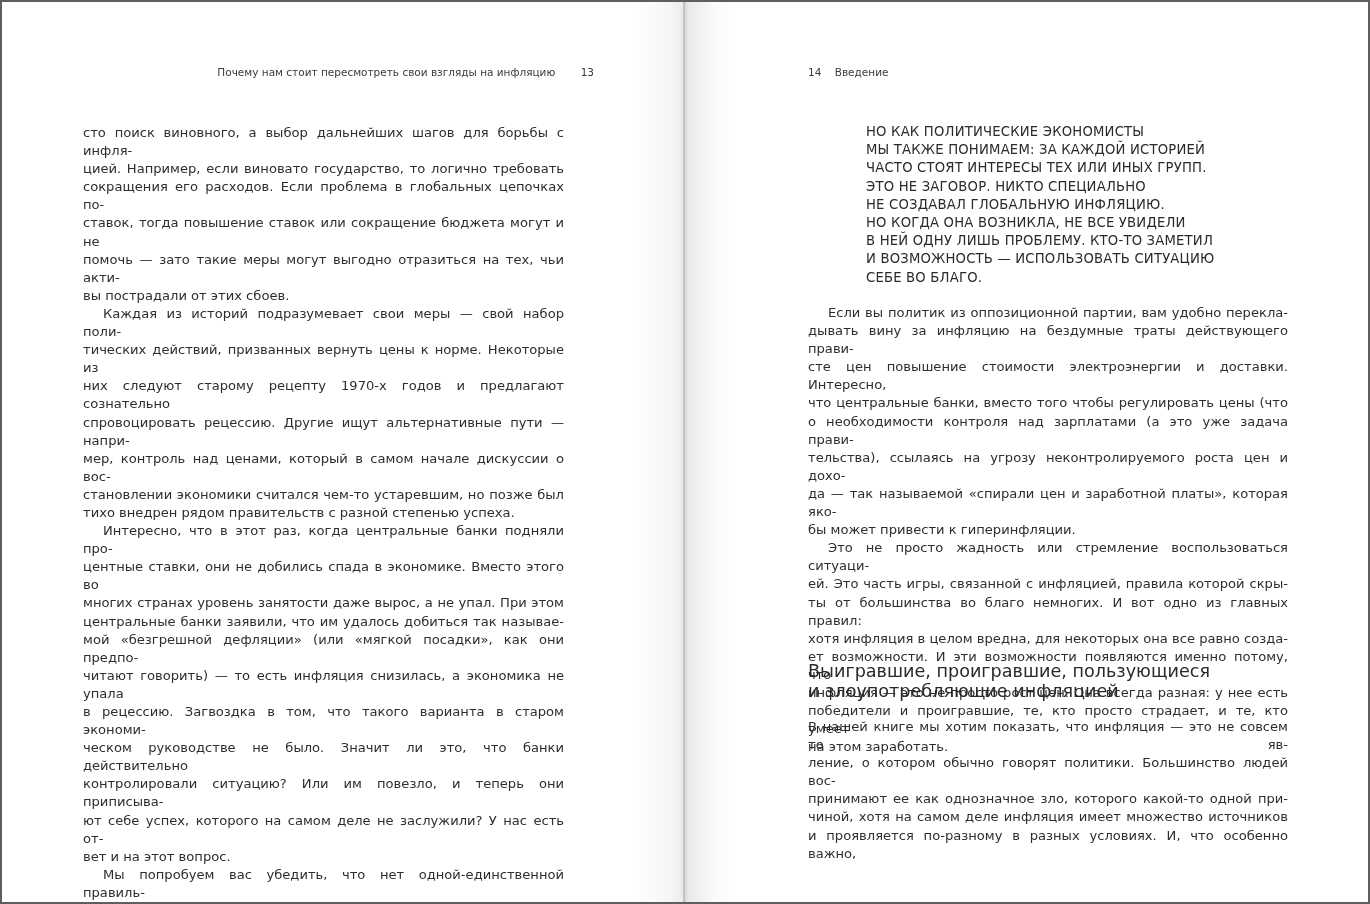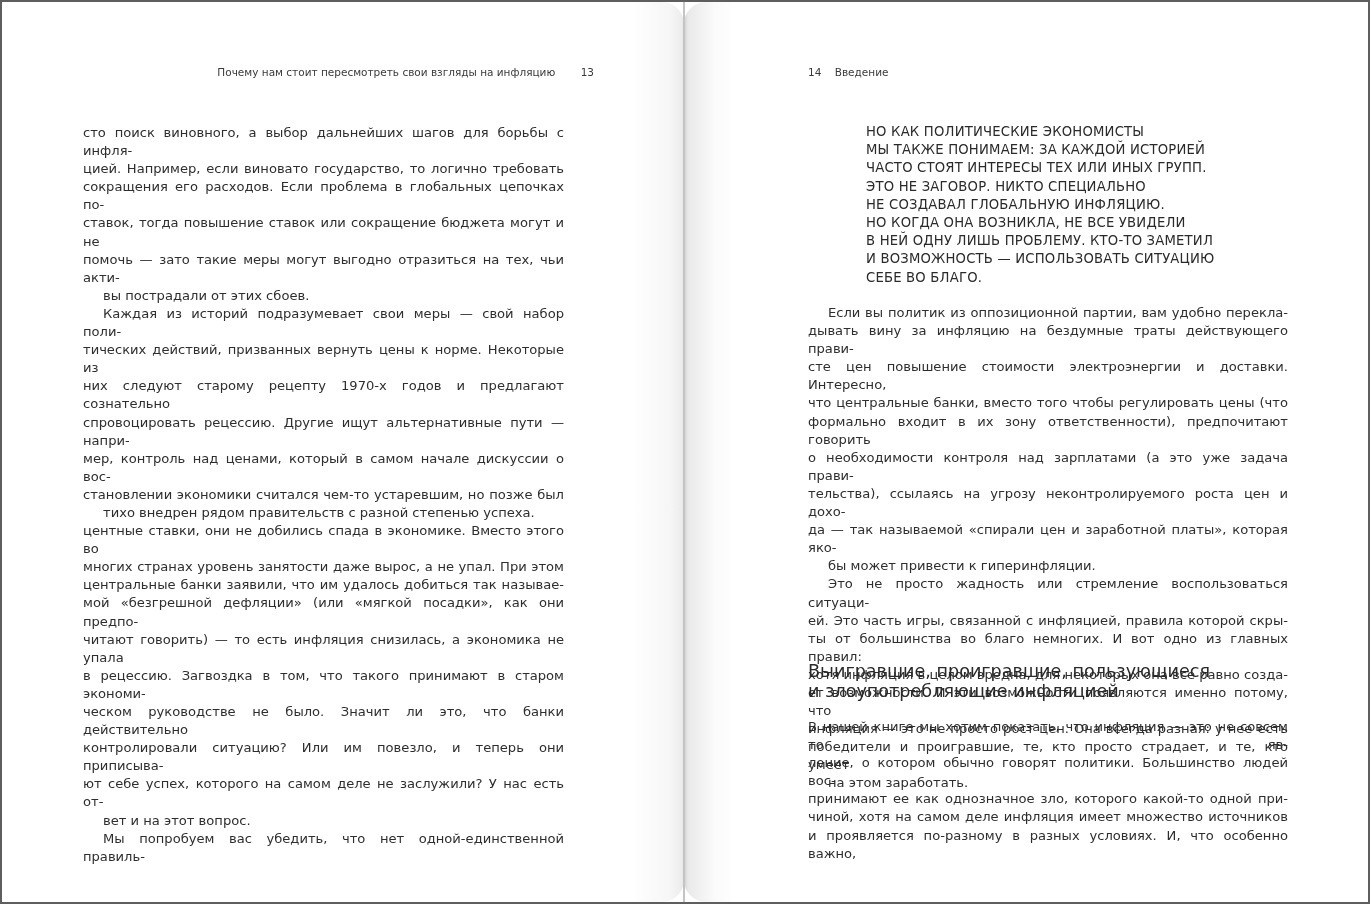--- a/index.html
+++ b/index.html
@@ -22,21 +22,20 @@
       width: 1366px;
       height: 900px;
       background: #ffffff;
       overflow: hidden;
     }
     .page {
       position: absolute;
       top: 0;
       height: 900px;
       background: #ffffff;
-      border-radius: 22px;
     }
     .page-left {
       left: 0;
       width: 682px;
       background: linear-gradient(to right, #ffffff 0px, #ffffff 630px, #f6f6f6 668px, #ececec 680px, #dcdcdc 682px);
     }
     .page-right {
       left: 682px;
       width: 684px;
       background: linear-gradient(to right, #cfcfcf 0px, #e9e9e9 4px, #f1f1f1 16px, #fafafa 30px, #ffffff 50px);
@@ -111,21 +110,21 @@
       position: absolute;
       left: 124px;
       top: 716px;
       width: 480px;
       font-size: 13.1px;
       line-height: 18.1px;
       color: #2e2e2e;
       text-align: justify;
     }
     .line { display: block; text-align: justify; text-align-last: justify; }
-    .line.last { text-align-last: left; margin-left: 20px; }
+    .line.last { text-align-last: left; }
   </style>
 </head>
 <body>
 
 <div class="spread">
 
   <div class="page page-left">
     <div class="running-head left">
       <span class="rh-title">Почему нам стоит пересмотреть свои взгляды на инфляцию</span>
       <span class="rh-num">13</span>
@@ -142,26 +141,27 @@
         <div>
           <span class="line" style="text-indent: 20px;">Каждая из историй подразумевает свои меры — свой набор поли-</span>
           <span class="line">тических действий, призванных вернуть цены к норме. Некоторые из</span>
           <span class="line">них следуют старому рецепту 1970-х годов и предлагают сознательно</span>
           <span class="line">спровоцировать рецессию. Другие ищут альтернативные пути — напри-</span>
           <span class="line">мер, контроль над ценами, который в самом начале дискуссии о вос-</span>
           <span class="line">становлении экономики считался чем-то устаревшим, но позже был</span>
           <span class="line last">тихо внедрен рядом правительств с разной степенью успеха.</span>
         </div>
         <div>
+          <span class="line" style="text-indent: 20px;">Интересно, что в этот раз, когда центральные банки подняли про-</span>
           <span class="line">центные ставки, они не добились спада в экономике. Вместо этого во</span>
           <span class="line">многих странах уровень занятости даже вырос, а не упал. При этом</span>
           <span class="line">центральные банки заявили, что им удалось добиться так называе-</span>
           <span class="line">мой «безгрешной дефляции» (или «мягкой посадки», как они предпо-</span>
           <span class="line">читают говорить) — то есть инфляция снизилась, а экономика не упала</span>
-          <span class="line">в рецессию. Загвоздка в том, что такого принимают в старом экономи-</span>
+          <span class="line">в рецессию. Загвоздка в том, что такого варианта в старом экономи-</span>
           <span class="line">ческом руководстве не было. Значит ли это, что банки действительно</span>
           <span class="line">контролировали ситуацию? Или им повезло, и теперь они приписыва-</span>
           <span class="line">ют себе успех, которого на самом деле не заслужили? У нас есть от-</span>
           <span class="line last">вет и на этот вопрос.</span>
         </div>
         <div>
           <span class="line" style="text-indent: 20px;">Мы попробуем вас убедить, что нет одной-единственной правиль-</span>
         </div>
       </div>
   </div>
@@ -183,21 +183,20 @@
         <div>И ВОЗМОЖНОСТЬ — ИСПОЛЬЗОВАТЬ СИТУАЦИЮ</div>
         <div>СЕБЕ ВО БЛАГО.</div>
       </div>
 
     <div class="body-text main" id="right-body">
         <div>
           <span class="line" style="text-indent: 20px;">Если вы политик из оппозиционной партии, вам удобно перекла-</span>
           <span class="line">дывать вину за инфляцию на бездумные траты действующего прави-</span>
           <span class="line">сте цен повышение стоимости электроэнергии и доставки. Интересно,</span>
           <span class="line">что центральные банки, вместо того чтобы регулировать цены (что</span>
-          <span class="line">формально входит в их зону ответственности), предпочитают говорить</span>
           <span class="line">о необходимости контроля над зарплатами (а это уже задача прави-</span>
           <span class="line">тельства), ссылаясь на угрозу неконтролируемого роста цен и дохо-</span>
           <span class="line">да — так называемой «спирали цен и заработной платы», которая яко-</span>
           <span class="line last">бы может привести к гиперинфляции.</span>
         </div>
         <div>
           <span class="line" style="text-indent: 20px;">Это не просто жадность или стремление воспользоваться ситуаци-</span>
           <span class="line">ей. Это часть игры, связанной с инфляцией, правила которой скры-</span>
           <span class="line">ты от большинства во благо немногих. И вот одно из главных правил:</span>
           <span class="line">хотя инфляция в целом вредна, для некоторых она все равно созда-</span>

